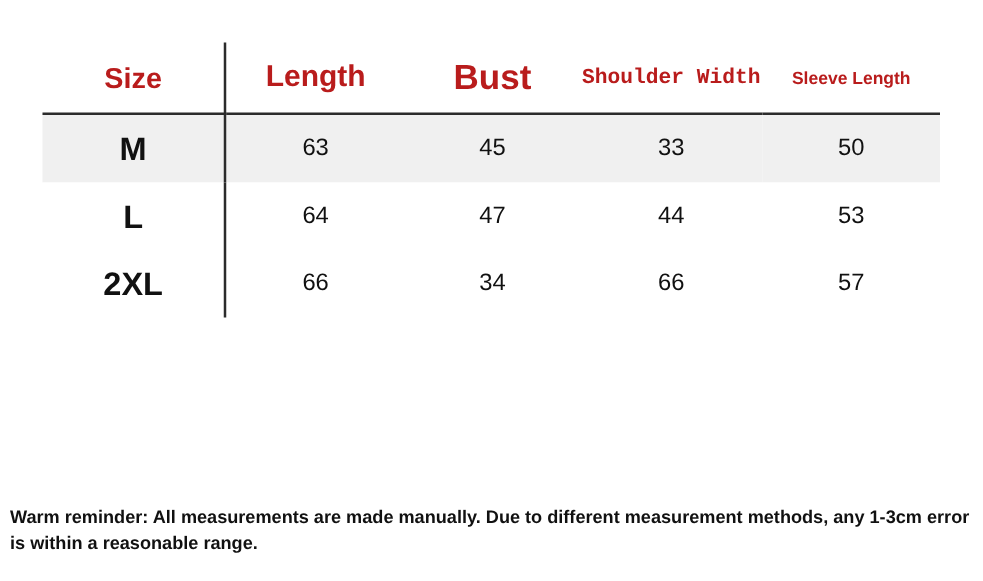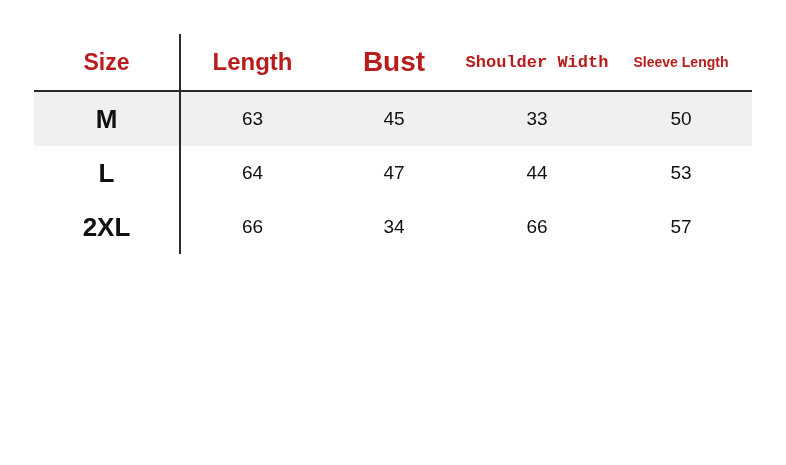--- a/index.html
+++ b/index.html
@@ -128,14 +128,15 @@
       <tr class="row-plain">
         <td class="cell-size v-divider">2XL</td>
         <td>66</td>
         <td>34</td>
         <td>66</td>
         <td>57</td>
       </tr>
     </tbody>
   </table>
 
+  <div class="note">Warm reminder: All measurements are made manually. Due to different measurement methods, any 1-3cm error is within a reasonable range.</div>
 
 </div>
 
 </body></html>

